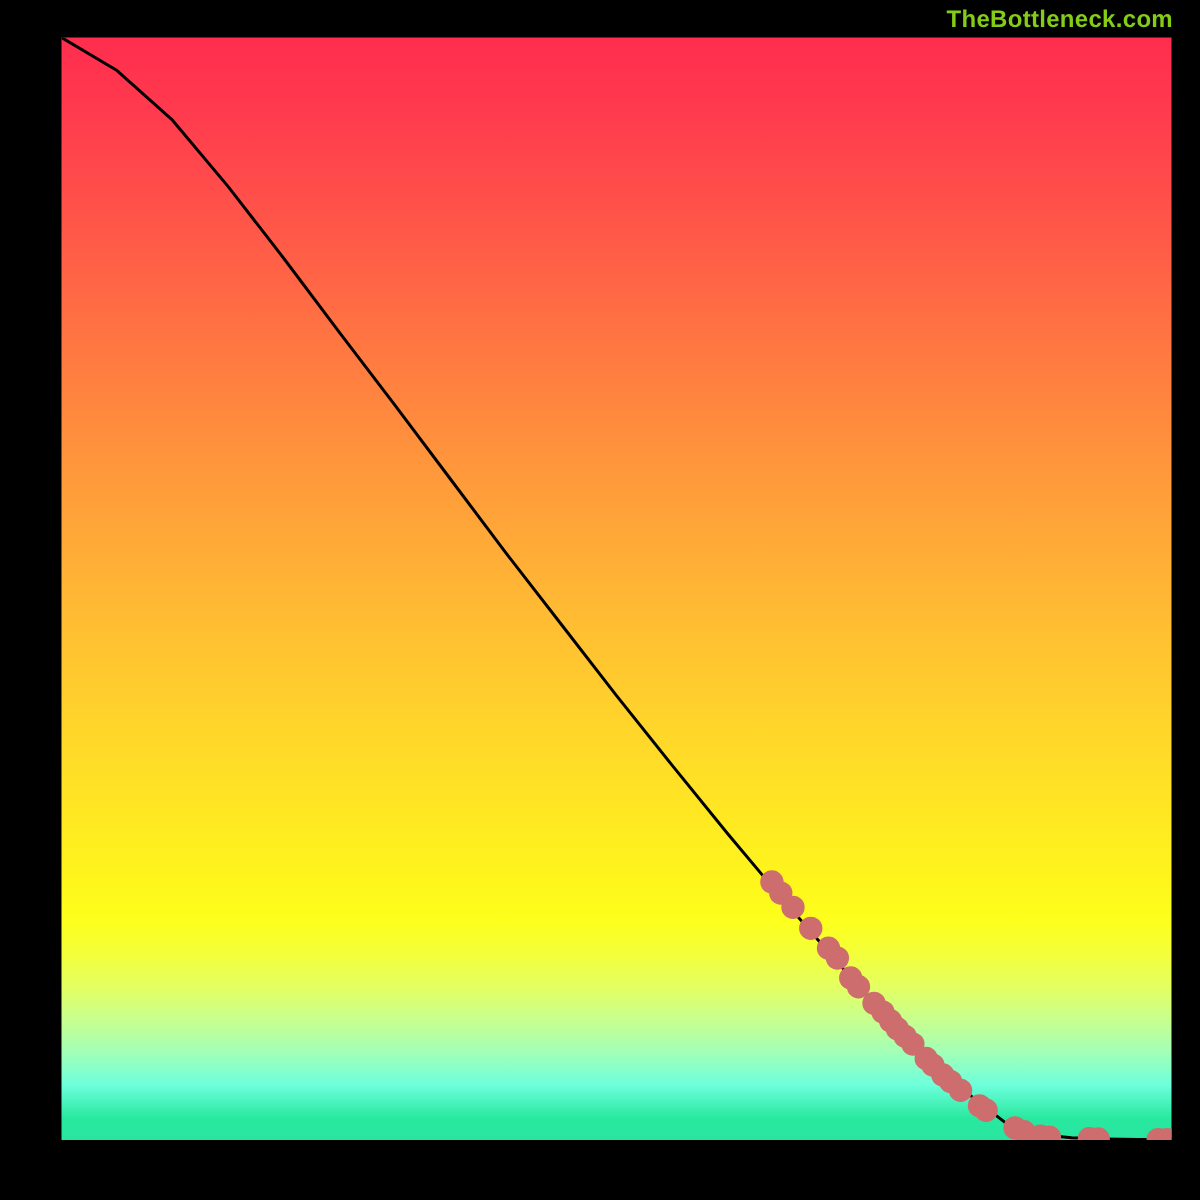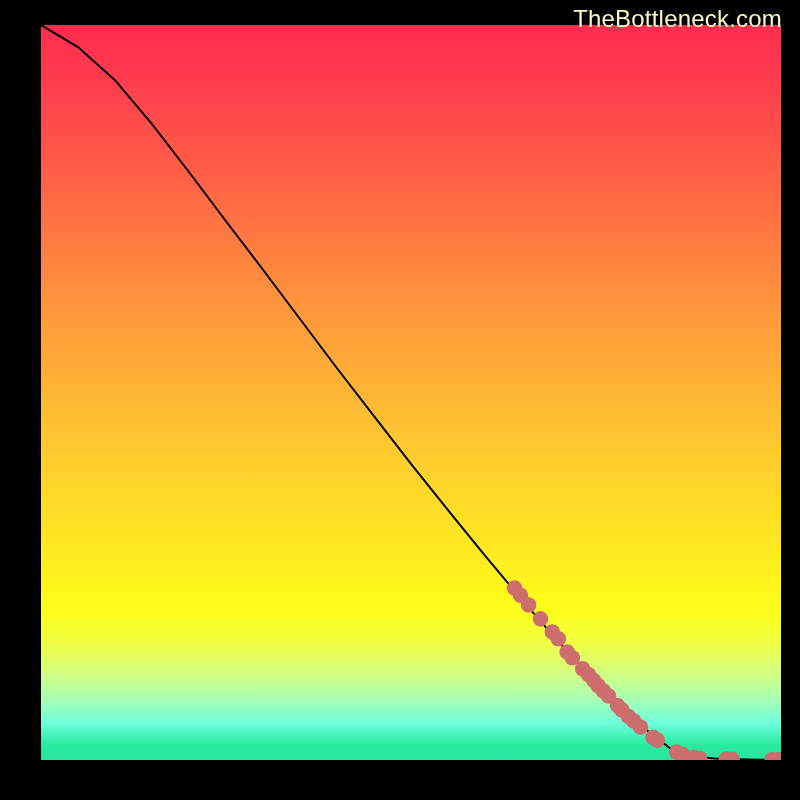--- a/index.html
+++ b/index.html
@@ -38,23 +38,23 @@
     #a3ffb7 92%,
     #6effdc 95%,
     #28e9a0 98%,
     #29e49f 100%
   );
 }
 .watermark {
   position: absolute;
   right: 18px;
   top: 5px;
-  color: #fef9c3;
-  font-size: 24px;
-  font-weight: 400;
+  color: #84cc16;
+  font-size: 16px;
+  font-weight: 700;
   letter-spacing: 0.2px;
   z-index: 10;
 }
 svg.overlay {
   position: absolute;
   inset: 0;
   width: 100%;
   height: 100%;
 }
 </style>

